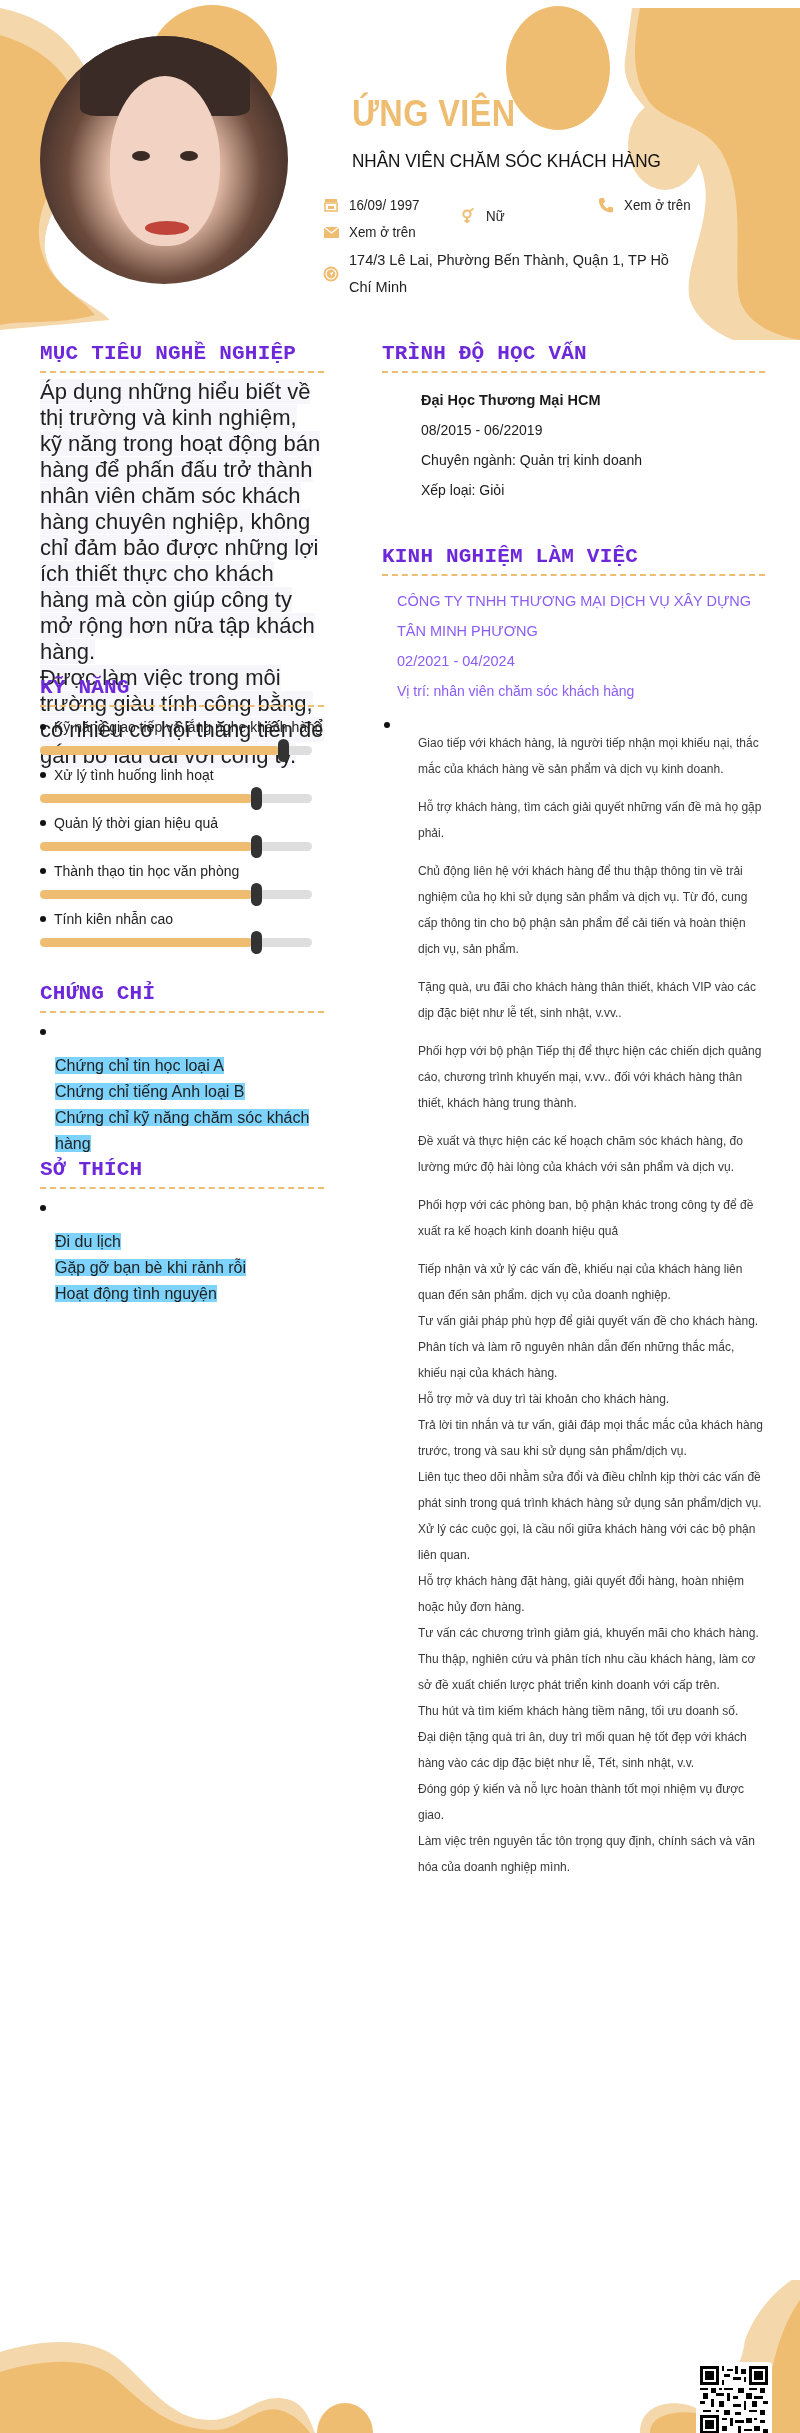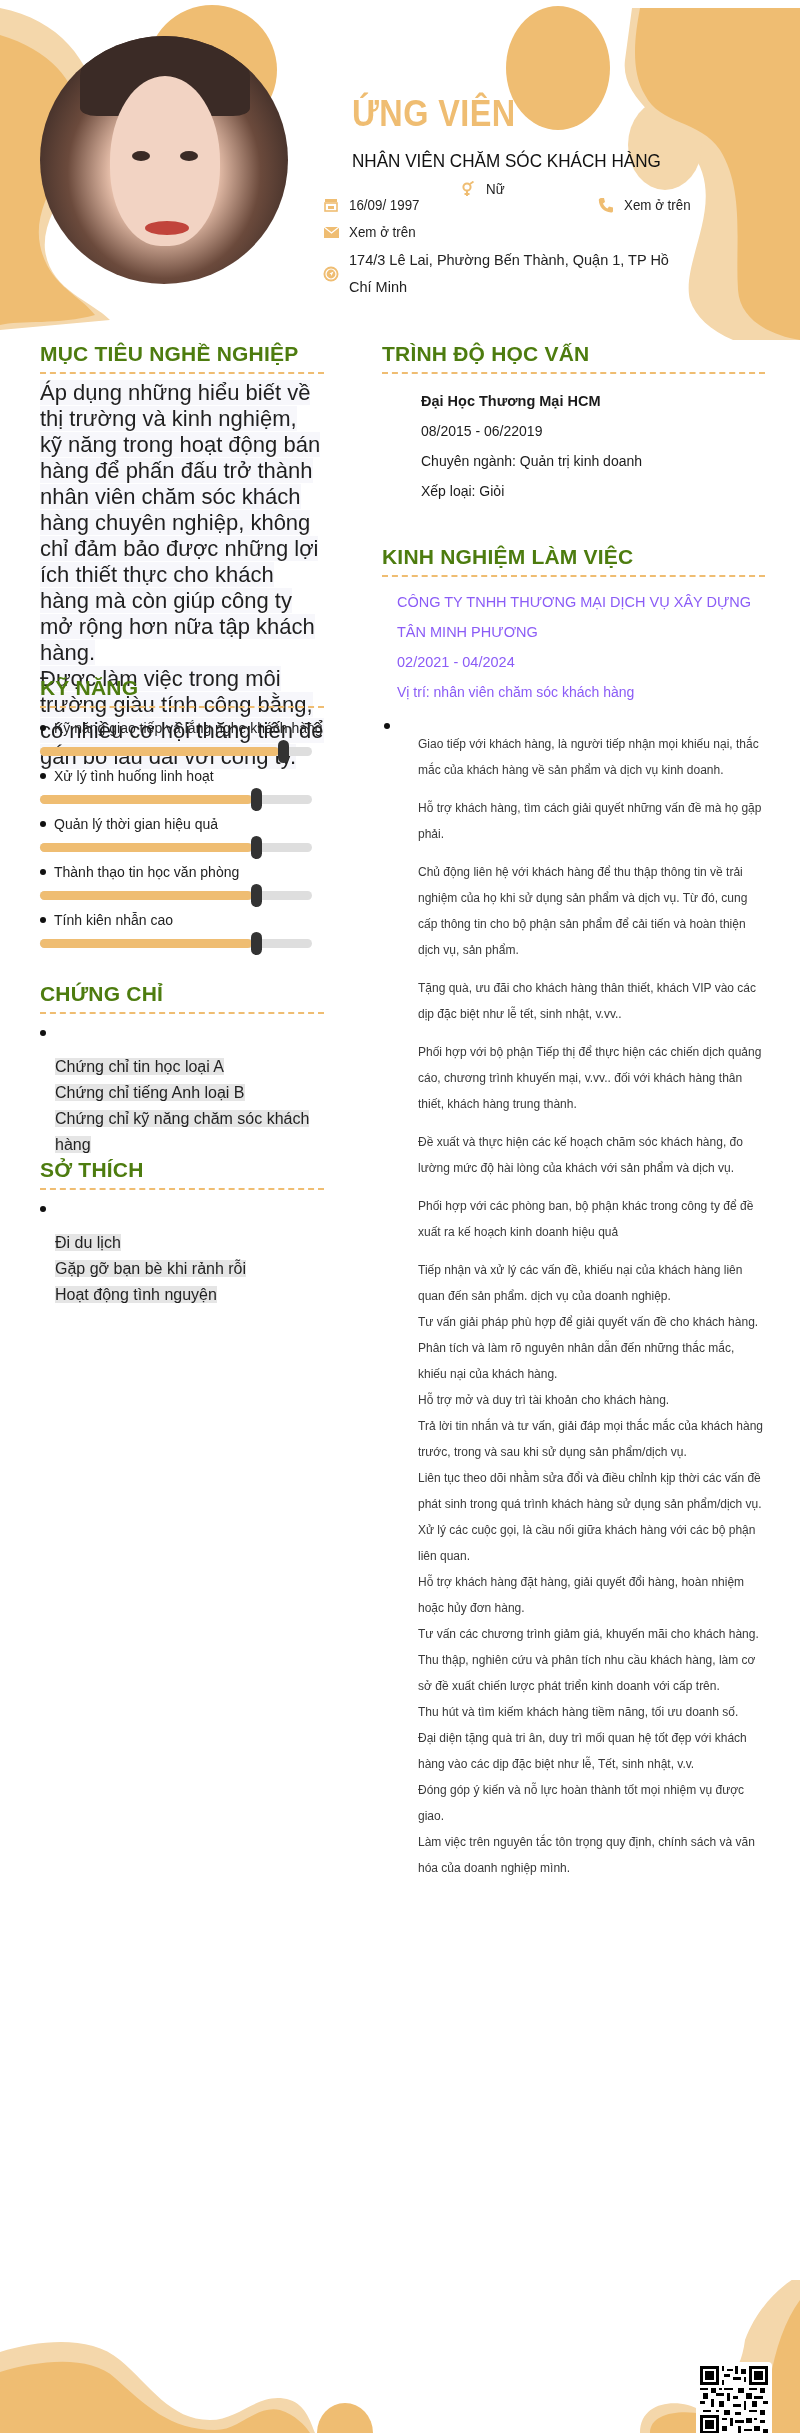--- a/index.html
+++ b/index.html
@@ -43,39 +43,39 @@
     transform: scaleX(0.9); transform-origin: left;
   }
   .info-row { position: absolute; display: flex; align-items: center; font-size: 14.5px; color: #222; }
   .info-row .ico { width: 16px; height: 16px; margin-right: 10px; display: inline-flex; align-items: center; justify-content: center; }
   .info-row span.t { transform: scaleX(0.92); transform-origin: left; display: inline-block; white-space: nowrap; }
   .addr { position: absolute; left: 323px; top: 247px; width: 370px; display: flex; align-items: center; }
   .addr .t { font-size: 14.5px; line-height: 27px; color: #222; }
 
   
   .sec-title {
-    font-size: 21px; font-weight: bold; color: #4d7c0f; padding-bottom: 6px;
-    border-bottom: 2px dashed #efbd72; letter-spacing: 0.2px;
+    font-size: 21px; font-weight: bold; color: #6d28d9; padding-bottom: 6px;
+    border-bottom: 2px dashed #efbd72; letter-spacing: 0.2px; font-family: Liberation Mono, monospace;
   }
   .left { position: absolute; left: 40px; width: 284px; }
   .right { position: absolute; left: 382px; width: 383px; }
   .para { font-size: 22px; line-height: 26px; color: #1f1f1f; margin-top: 6px; }
   .para span { background: #f7f7fb; }
 
   .skill { margin-top: 12px; }
   .skill .lbl { font-size: 14px; display: flex; align-items: center; }
   .skill .lbl::before { content: ""; width: 6px; height: 6px; border-radius: 50%; background: #111; margin-right: 8px; display: inline-block; }
   .bar { position: relative; height: 9px; border-radius: 5px; background: #dedede; margin-top: 11px; width: 272px; }
   .bar .fill { position: absolute; left: 0; top: 0; height: 9px; border-radius: 5px; background: #efbd72; }
   .bar .handle { position: absolute; top: -7px; width: 11px; height: 23px; border-radius: 6px; background: #333; }
 
   .bullet-dot { width: 6px; height: 6px; border-radius: 50%; background: #111; margin: 16px 0 0 0; }
   .list { margin-left: 15px; margin-top: 8px; }
   .list div { font-size: 16px; line-height: 26px; color: #1f1f1f; }
-  .list div span { background: #e5e5e5; }
+  .list div span { background: #7dd3fc; }
 
   .edu { padding-left: 15px; margin-top: 12px; }
   .edu div { font-size: 14px; line-height: 30px; color: #1b1b1b; margin-left: 24px; }
   .edu .school { font-weight: bold; font-size: 14.5px; }
 
   .exp { padding-left: 15px; margin-top: 10px; }
   .exp div { font-size: 14.5px; line-height: 30px; color: #8b5cf6; }
   .exp .pos { font-size: 14px; }
 
   .duties { margin-top: 2px; }
@@ -118,21 +118,21 @@
 <div class="info-row" style="left:323px;top:197px">
   <span class="ico">
     <svg width="14" height="14" viewBox="0 0 14 14">
         <rect x="1" y="1" width="12" height="3" fill="#efbd72"></rect>
         <rect x="1" y="5" width="12" height="8" fill="none" stroke="#efbd72" stroke-width="1.6"></rect>
         <rect x="4" y="8" width="6" height="3" fill="#efbd72"></rect>
       </svg>
   </span>
   <span class="t">16/09/ 1997</span>
 </div>
-<div class="info-row" style="left:460px;top:181px">
+<div class="info-row" style="left:460px;top:208px">
   <span class="ico">
     <svg width="14" height="16" viewBox="0 0 14 16">
         <circle cx="6" cy="6" r="3.6" fill="none" stroke="#efbd72" stroke-width="2"></circle>
         <line x1="6" y1="10" x2="6" y2="15" stroke="#efbd72" stroke-width="2"></line>
         <line x1="3.5" y1="13" x2="8.5" y2="13" stroke="#efbd72" stroke-width="2"></line>
         <line x1="9" y1="3" x2="12.5" y2="0.5" stroke="#efbd72" stroke-width="1.8"></line>
       </svg>
   </span>
   <span class="t">Nữ</span>
 </div>

